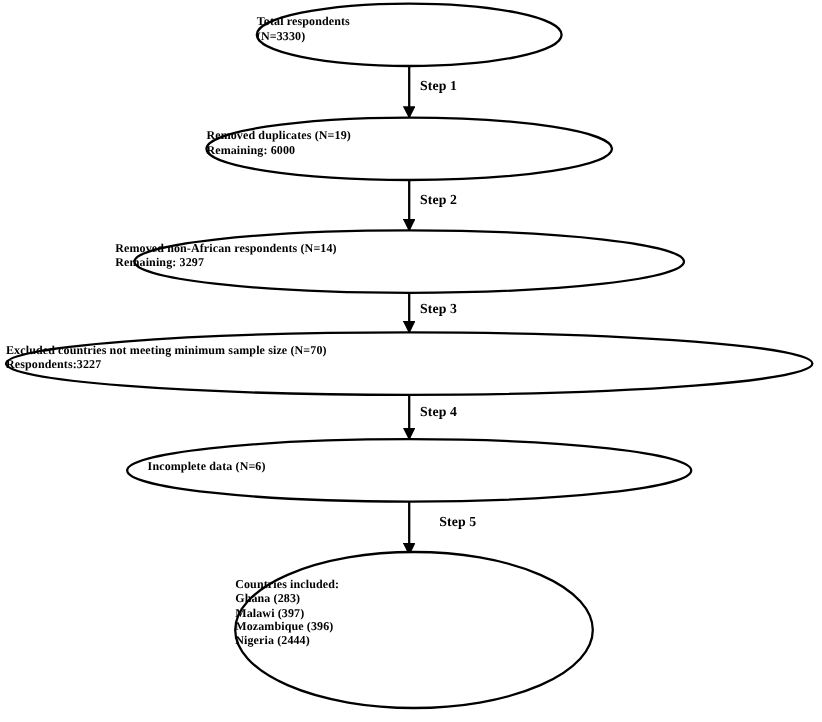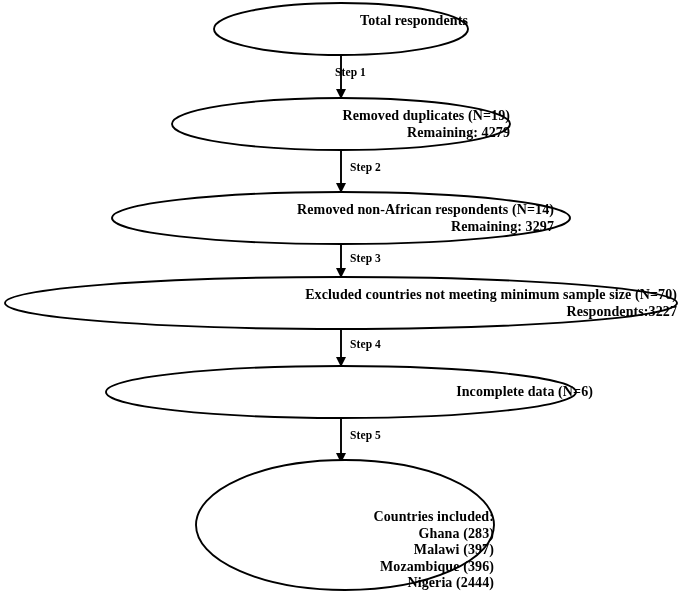--- a/index.html
+++ b/index.html
@@ -21,23 +21,23 @@
   }
   .flow-svg {
     position: absolute;
     top: 0;
     left: 0;
     width: 685px;
     height: 602px;
   }
   .node-label {
     position: absolute;
-    text-align: right;
+    text-align: left;
     line-height: 1.18;
-    font-size: 14px;
+    font-size: 10px;
     font-weight: 700;
     color: #000000;
     letter-spacing: 0.1px;
     white-space: nowrap;
     pointer-events: none;
   }
   .node-label .line {
     display: block;
   }
   .step-label {
@@ -87,43 +87,44 @@
       <ellipse class="ellipse-shape" cx="341" cy="124" rx="169" ry="26"></ellipse>
       <ellipse class="ellipse-shape" cx="341" cy="218" rx="229" ry="26"></ellipse>
       <ellipse class="ellipse-shape" cx="341" cy="303" rx="336" ry="26"></ellipse>
       <ellipse class="ellipse-shape" cx="341" cy="392" rx="235" ry="26"></ellipse>
       <ellipse class="ellipse-shape" cx="345" cy="525" rx="149" ry="65"></ellipse>
     </g>
   </svg>
 
   <div class="node-label" style="left: 214px; width: 254px; top: 13px;">
       <span class="line">Total respondents</span>
+      <span class="line">(N=3330)</span>
     </div>
   <div class="node-label" style="left: 172px; width: 338px; top: 108px;">
       <span class="line">Removed duplicates (N=19)</span>
-      <span class="line">Remaining: 4279</span>
+      <span class="line">Remaining: 6000</span>
     </div>
   <div class="node-label" style="left: 96px; width: 458px; top: 202px;">
       <span class="line">Removed non-African respondents (N=14)</span>
       <span class="line">Remaining: 3297</span>
     </div>
   <div class="node-label" style="left: 5px; width: 672px; top: 287px;">
       <span class="line">Excluded countries not meeting minimum sample size (N=70)</span>
       <span class="line">Respondents:3227</span>
     </div>
   <div class="node-label" style="left: 123px; width: 470px; top: 384px;">
       <span class="line">Incomplete data (N=6)</span>
     </div>
-  <div class="node-label" style="left: 196px; width: 298px; top: 509px;">
+  <div class="node-label" style="left: 196px; width: 298px; top: 482px;">
       <span class="line">Countries included:</span>
       <span class="line">Ghana (283)</span>
       <span class="line">Malawi (397)</span>
       <span class="line">Mozambique (396)</span>
       <span class="line">Nigeria (2444)</span>
     </div>
 
-  <div class="step-label" style="left: 335px; top: 66px; text-align: center;">Step 1</div>
+  <div class="step-label" style="left: 350px; top: 66px; text-align: center;">Step 1</div>
   <div class="step-label" style="left: 350px; top: 161px; text-align: right;">Step 2</div>
   <div class="step-label" style="left: 350px; top: 252px;">Step 3</div>
   <div class="step-label" style="left: 350px; top: 338px;">Step 4</div>
-  <div class="step-label" style="left: 350px; top: 429px;">Step 5</div>
+  <div class="step-label" style="left: 366px; top: 429px;">Step 5</div>
 
 </div>
 
 </body></html>

